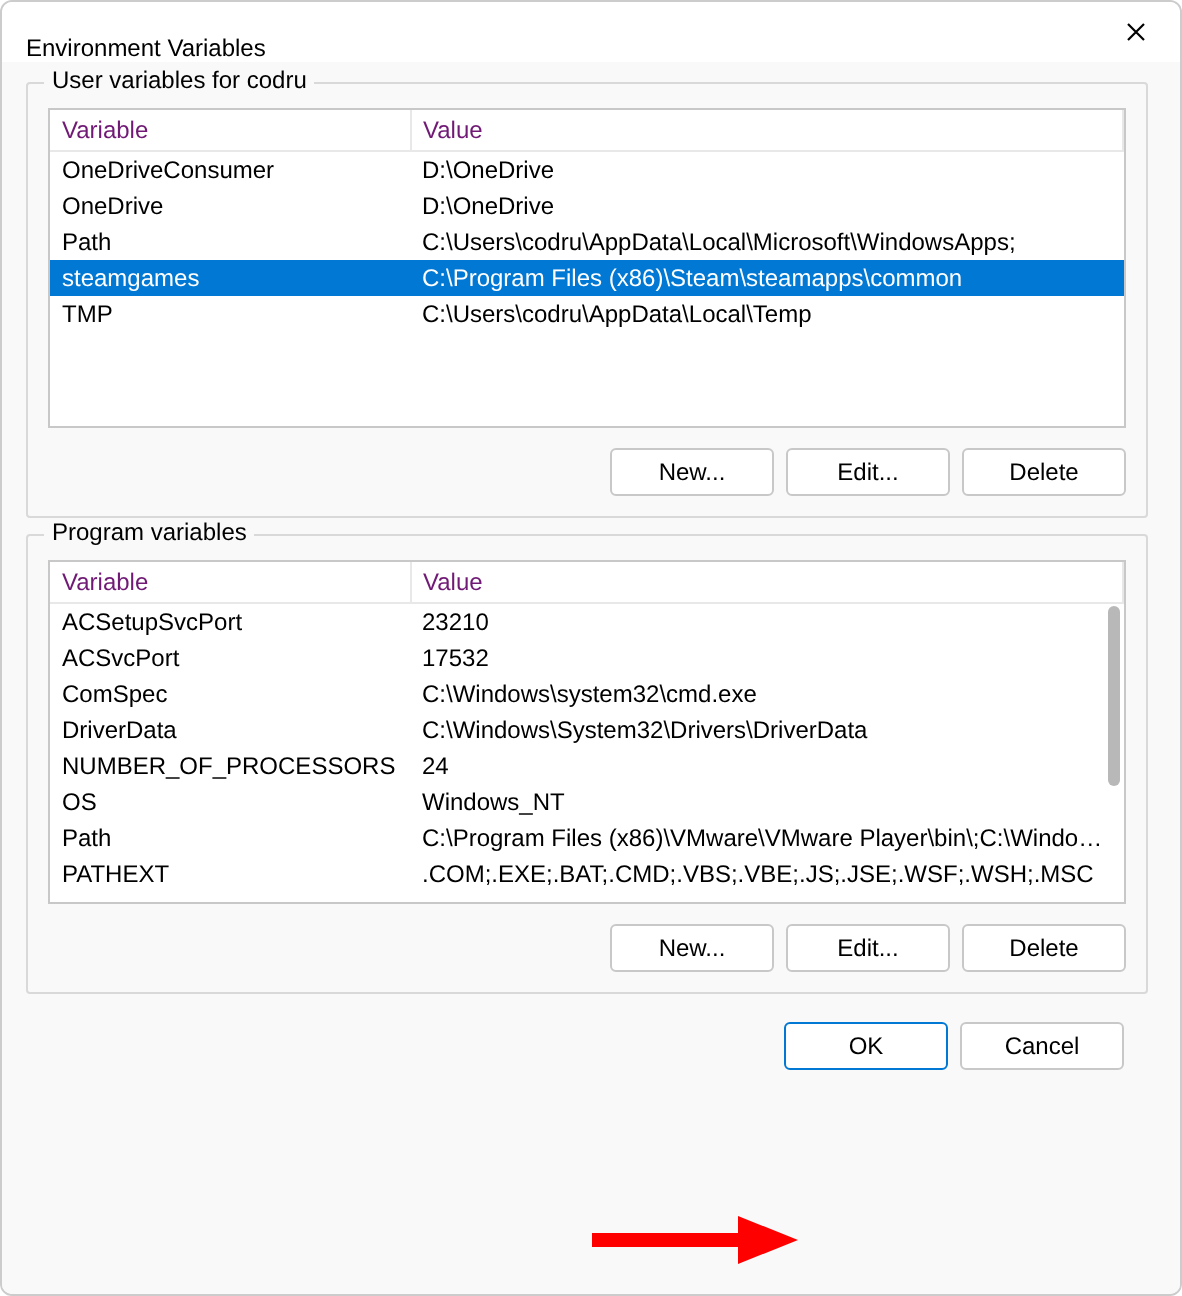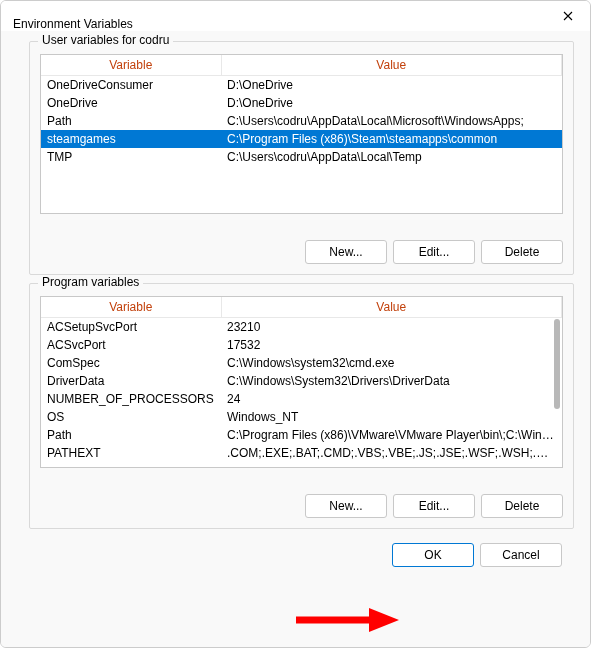--- a/index.html
+++ b/index.html
@@ -36,21 +36,21 @@
       display: flex;
       align-items: center;
       justify-content: center;
       cursor: pointer;
     }
     .close-btn svg {
       width: 10px;
       height: 10px;
     }
     .content {
-      padding: 10px 16px 12px 28px;
+      padding: 10px 16px 12px 12px;
       background: #f9f9f9;
       height: calc(648px - 30px);
     }
     .groupbox {
       border: 1px solid #d9d9d9;
       border-radius: 2px;
       padding: 12px 10px 10px 10px;
       margin-bottom: 8px;
       position: relative;
       background: #f9f9f9;
@@ -87,49 +87,49 @@
       height: 90px;
       background: #b8b8b8;
       border-radius: 3px;
     }
     table {
       width: 100%;
       border-collapse: collapse;
       table-layout: fixed;
     }
     th {
-      text-align: center;
+      text-align: left;
       font-weight: normal;
       padding: 3px 6px;
       background: #ffffff;
       border-bottom: 1px solid #e8e8e8;
       border-right: 1px solid #e8e8e8;
       font-size: 12px;
-      color: #c2410c;
+      color: #701a75;
     }
     th:first-child {
       width: 180px;
     }
     td {
       padding: 2px 6px;
       white-space: nowrap;
       overflow: hidden;
       text-overflow: ellipsis;
       font-size: 12px;
       color: #000;
     }
     tr.selected td {
       background: #0078d4;
       color: #ffffff;
     }
     .btn-row {
       display: flex;
       justify-content: flex-end;
       gap: 6px;
-      margin-top: 26px;
+      margin-top: 10px;
     }
     .btn {
       min-width: 82px;
       height: 24px;
       background: #ffffff;
       border: 1px solid #c8c8c8;
       border-radius: 3px;
       padding: 0 12px;
       font-size: 12px;
       cursor: pointer;

